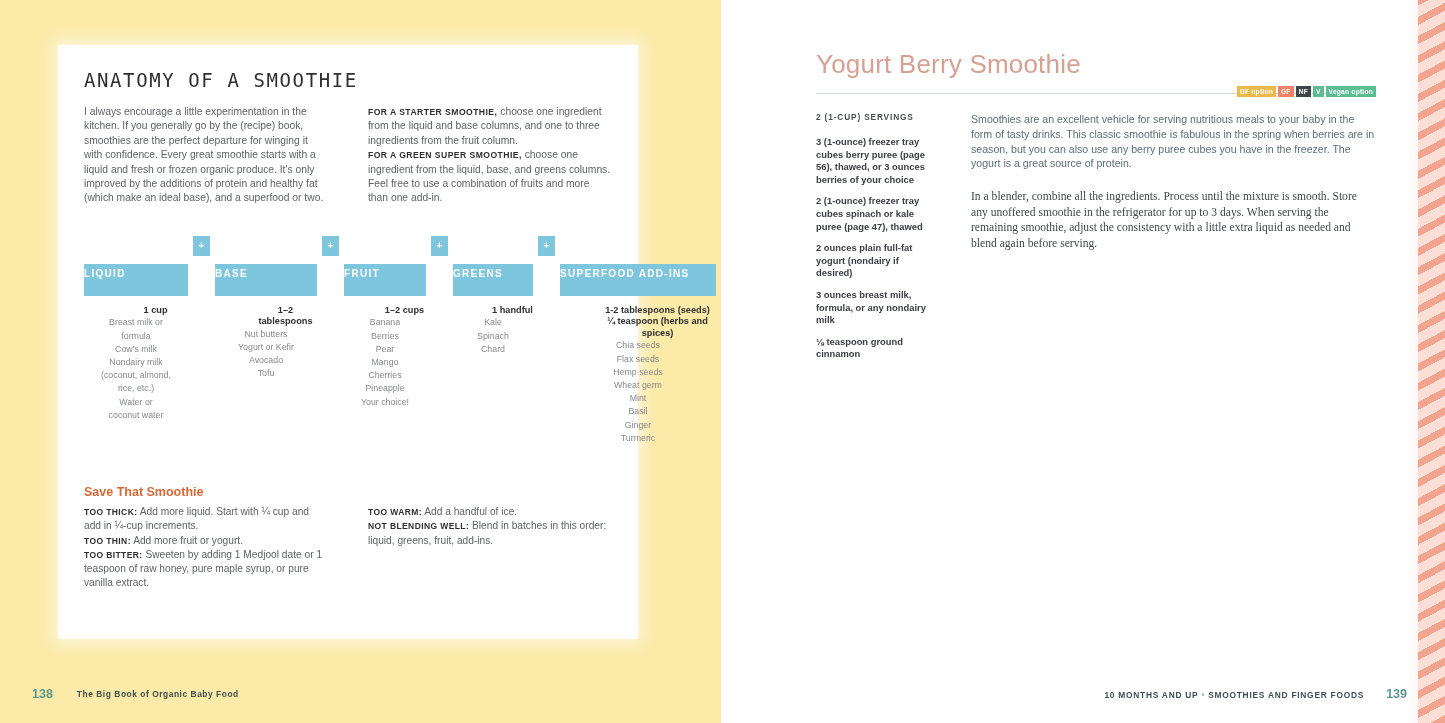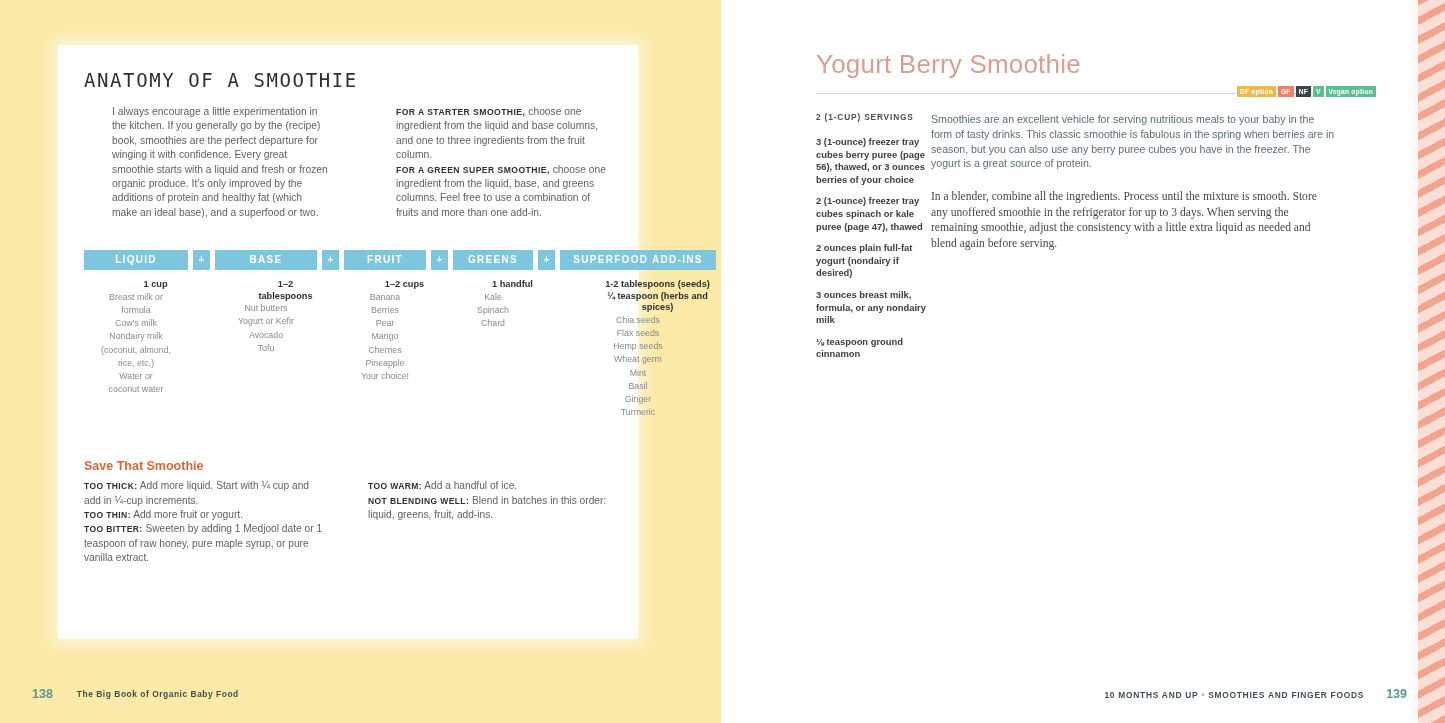--- a/index.html
+++ b/index.html
@@ -31,44 +31,44 @@
     font-family:"DejaVu Sans Mono", monospace;
     font-size:19px;
     letter-spacing:1.6px;
     color:#2f2f2f;
     font-weight:400;
     margin:0 0 14px 0;
     white-space:nowrap;
   }
 
   .two-col{display:flex;gap:40px;}
-  .col{width:246px;margin-left:28px;}
+  .col{width:246px;}
   .intro p{
     margin:0;
     font-size:10.3px;
     line-height:14.4px;
     color:#5f6164;
   }
   .intro .lead-label{font-weight:bold;color:#2f2f2f;font-size:8.6px;letter-spacing:0.45px;}
   .intro .para{margin-bottom:0px;}
 
   
   .matrix{margin-top:30px;display:flex;align-items:flex-start;}
   .mcol{display:flex;flex-direction:column;align-items:center;}
   .mhead{
     background:#7ec6dd;
     color:#ffffff;
     font-weight:bold;
     font-size:10px;
     letter-spacing:1.3px;
-    text-align:center;
-    padding:4px 0 4px 0;
+    padding:4px 0 16px 0;
     width:100%;
     box-sizing:border-box;
     line-height:12px;
+    margin-top:28px;
   }
   .plus-col{width:17px;flex:0 0 17px;display:flex;flex-direction:column;align-items:center;}
   .plus-head{
     background:#7ec6dd;color:#ffffff;font-weight:bold;font-size:10px;
     width:100%;text-align:center;padding:4px 0;line-height:12px;box-sizing:border-box;
   }
   .gap-col{width:5px;flex:0 0 5px;}
   .mqty{
     font-weight:bold;font-size:9.2px;color:#2f2f2f;text-align:center;
     margin-top:9px;line-height:11.5px;margin-left:39px;
@@ -113,21 +113,21 @@
     position:relative;margin-top:13px;height:1px;background:#cfd8d4;width:560px;
   }
   .badges{
     position:absolute;right:0;top:-7px;display:flex;gap:2px;
   }
   .badge{
     font-size:6.6px;font-weight:bold;color:#ffffff;letter-spacing:0.25px;
     padding:2px 3px 2px 3px;line-height:7px;white-space:nowrap;
   }
 
-  .r-body{display:flex;margin-top:18px;}
+  .r-body{display:flex;margin-top:18px;gap:40px;}
   .ing-col{width:115px;flex:0 0 115px;}
   .servings{
     font-size:8.3px;font-weight:bold;letter-spacing:0.85px;color:#4a4c4f;margin:0 0 14px 0;
   }
   .ing{
     font-size:9.4px;line-height:12.6px;color:#3b3d40;font-weight:bold;margin:0 0 9px 0;
   }
 
   .text-col{width:405px;flex:0 0 405px;}
   .headnote{

